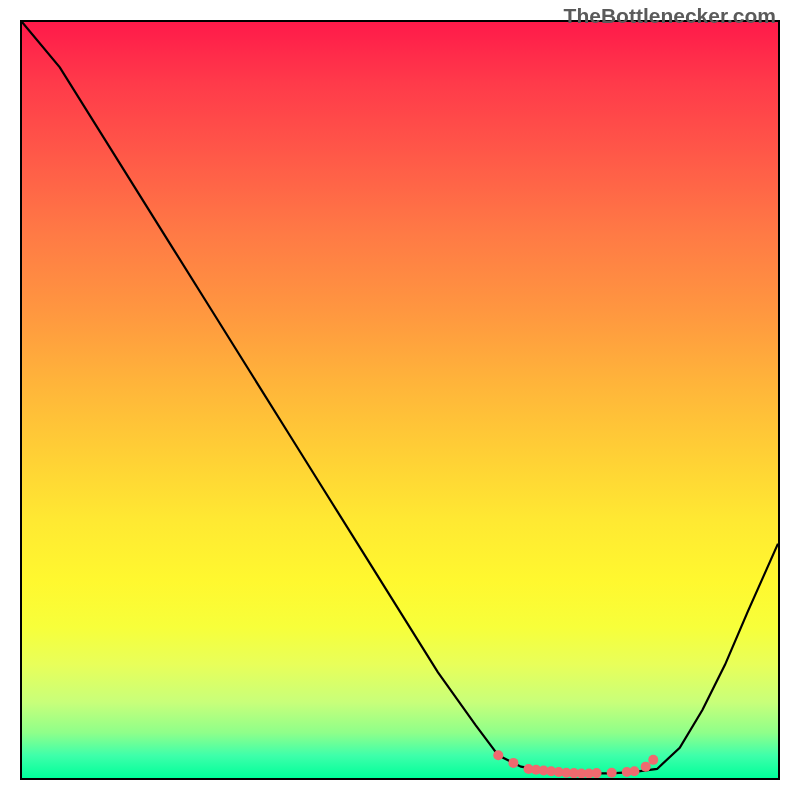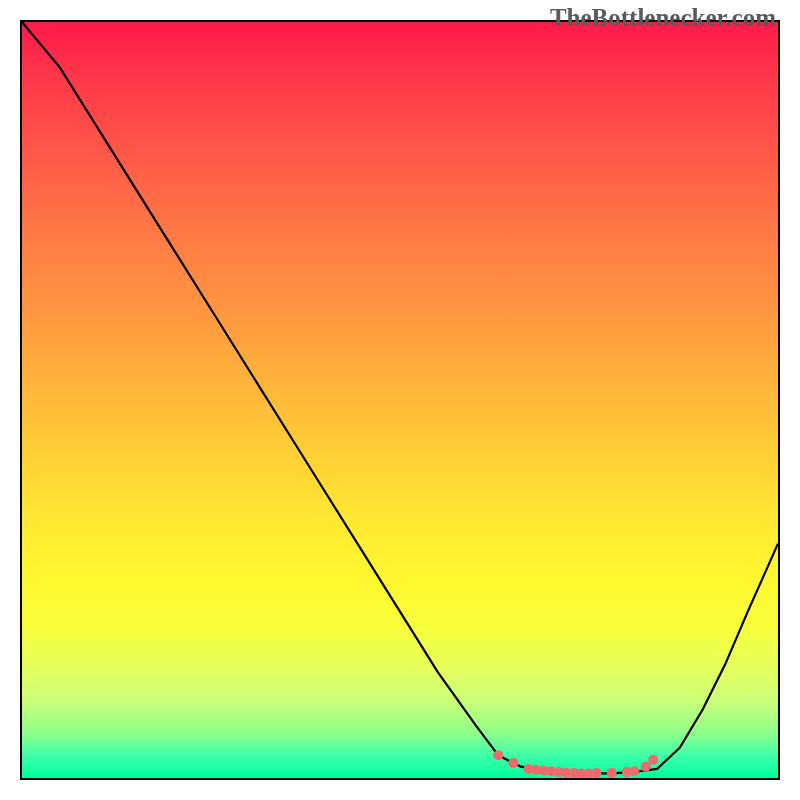--- a/index.html
+++ b/index.html
@@ -50,24 +50,24 @@
     top: 20px;
     width: 760px;
     height: 760px;
     border: 2px solid #000000;
     pointer-events: none;
   }
   .attribution {
     position: absolute;
     top: 4px;
     right: 24px;
-    font-size: 25px;
+    font-size: 21px;
     font-weight: bold;
     color: #5a5a5a;
-    font-family: Liberation Serif, serif;
+    font-family: Liberation Sans, sans-serif;
   }
 </style>
 </head>
 <body>
 
 <div class="plot-area">
   <div class="gradient-bg"></div>
   <svg class="curve-line" viewBox="0 0 756 756" preserveAspectRatio="none">
     <g id="curve-group">
         <path d="M0.00 0.00 L37.80 45.36 L75.60 105.84 L113.40 166.32 L151.20 226.80 L189.00 287.28 L226.80 347.76 L264.60 408.24 L302.40 468.72 L340.20 529.20 L378.00 589.68 L415.80 650.16 L453.60 703.08 L476.28 733.32 L498.96 744.66 L521.64 748.44 L544.32 749.95 L567.00 751.46 L589.68 751.46 L612.36 749.95 L635.04 746.93 L657.72 725.76 L680.40 687.96 L703.08 642.60 L725.76 589.68 L756.00 521.64 " fill="none" stroke="#000000" stroke-width="2.2"></path>

